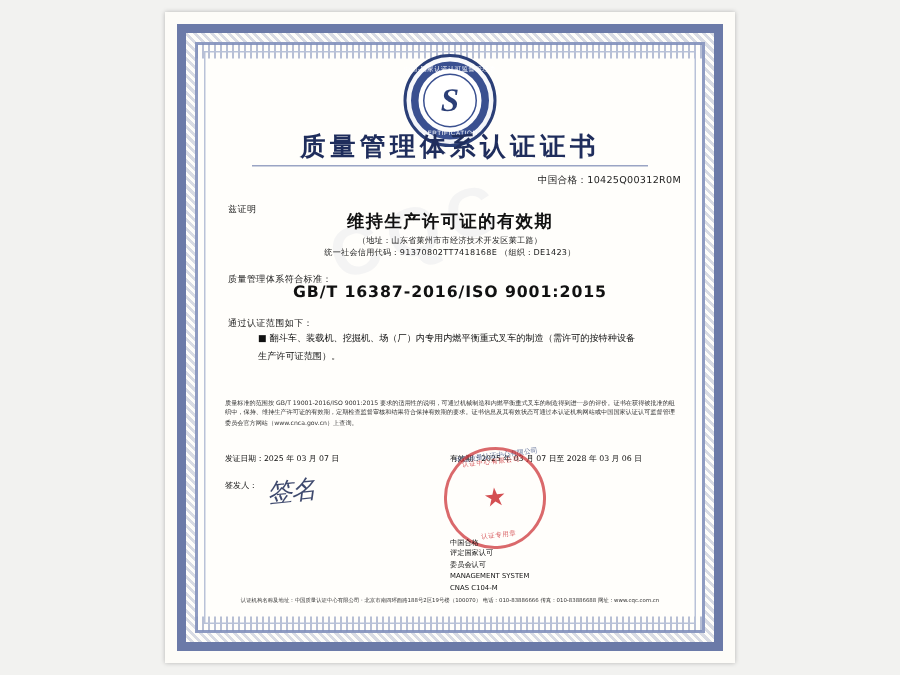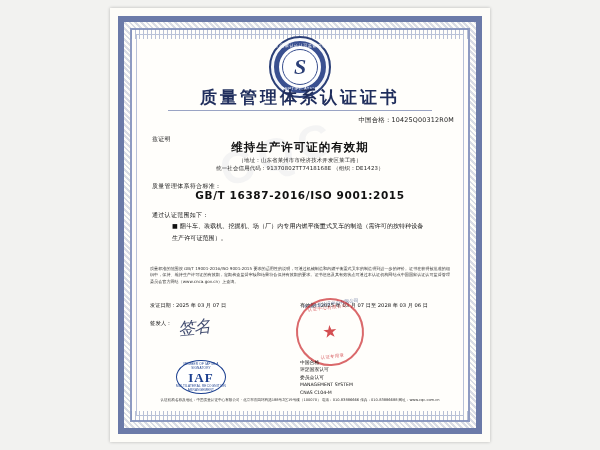--- a/index.html
+++ b/index.html
@@ -298,26 +298,20 @@
   <div class="issuer-lbl">签发人：</div>
   <div class="signature">签名</div>
 
   <div class="seal-text-blue">中国质量认证中心有限公司</div>
   <div class="seal">
     <div class="s-top">认证中心有限公司</div>
     <div class="star">★</div>
     <div class="s-bot">认证专用章</div>
   </div>
 
-  <div class="iaf">
-    <div class="oval"></div>
-    <div class="t">MEMBER OF IAF MLA SIGNATORY</div>
-    <div class="word">IAF</div>
-    <div class="b">MULTILATERAL RECOGNITION ARRANGEMENT</div>
-  </div>
 
 
   <div class="cnas-side">
     <div>中国合格</div>
     <div>评定国家认可</div>
     <div>委员会认可</div>
     <div class="en">MANAGEMENT SYSTEM</div>
     <div class="en">CNAS C104-M</div>
   </div>
 

